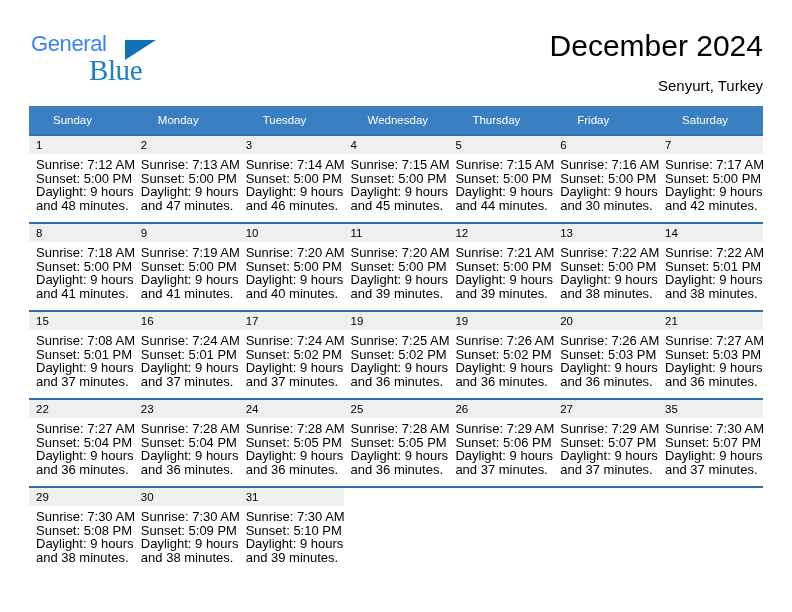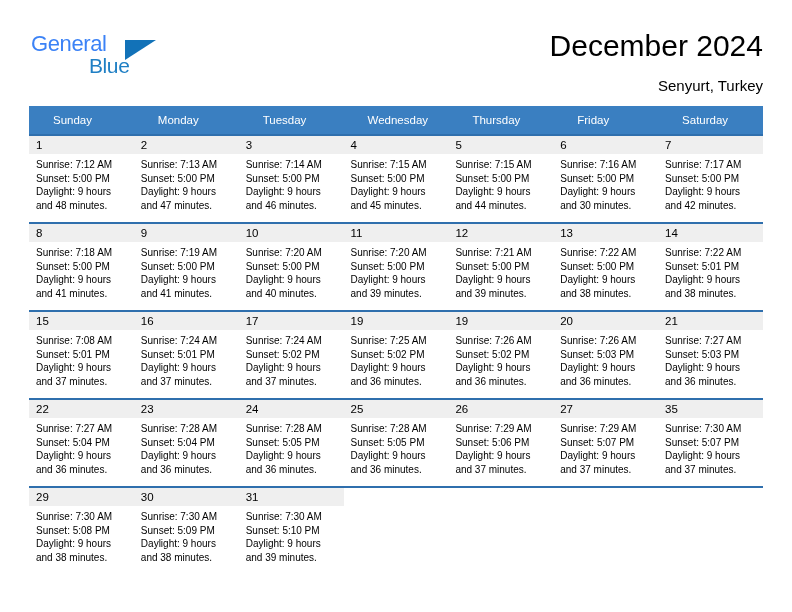--- a/index.html
+++ b/index.html
@@ -42,24 +42,24 @@
     top: 3px;
     font-size: 22px;
     letter-spacing: -0.4px;
     color: #3b82f6;
     font-family: "Liberation Sans", sans-serif;
   }
   .brand-blue {
     position: absolute;
     left: 60px;
     top: 26px;
-    font-size: 21px;
+    font-size: 29px;
     letter-spacing: -0.4px;
     color: #1f7fc4;
-    font-family: Liberation Sans, sans-serif;
+    font-family: Liberation Serif, serif;
   }
   .brand-triangle {
     position: absolute;
     left: 96px;
     top: 12px;
     width: 0;
     height: 0;
     border-left: 31px solid #1272b8;
     border-bottom: 20px solid transparent;
   }
@@ -122,21 +122,21 @@
     padding: 3px 0 3px 7px;
     height: 12px;
     line-height: 12px;
     box-sizing: content-box;
   }
   .daynum.empty {
     background: transparent;
   }
   .details {
     padding: 4px 6px 0 7px;
-    font-size: 10px;
+    font-size: 13px;
     line-height: 13.6px;
     color: #000000;
   }
   .details div {
     white-space: nowrap;
   }
   tr.weekrow {
     border-top: 2px solid #2f6fad;
   }
   tr.weekrow > td {

